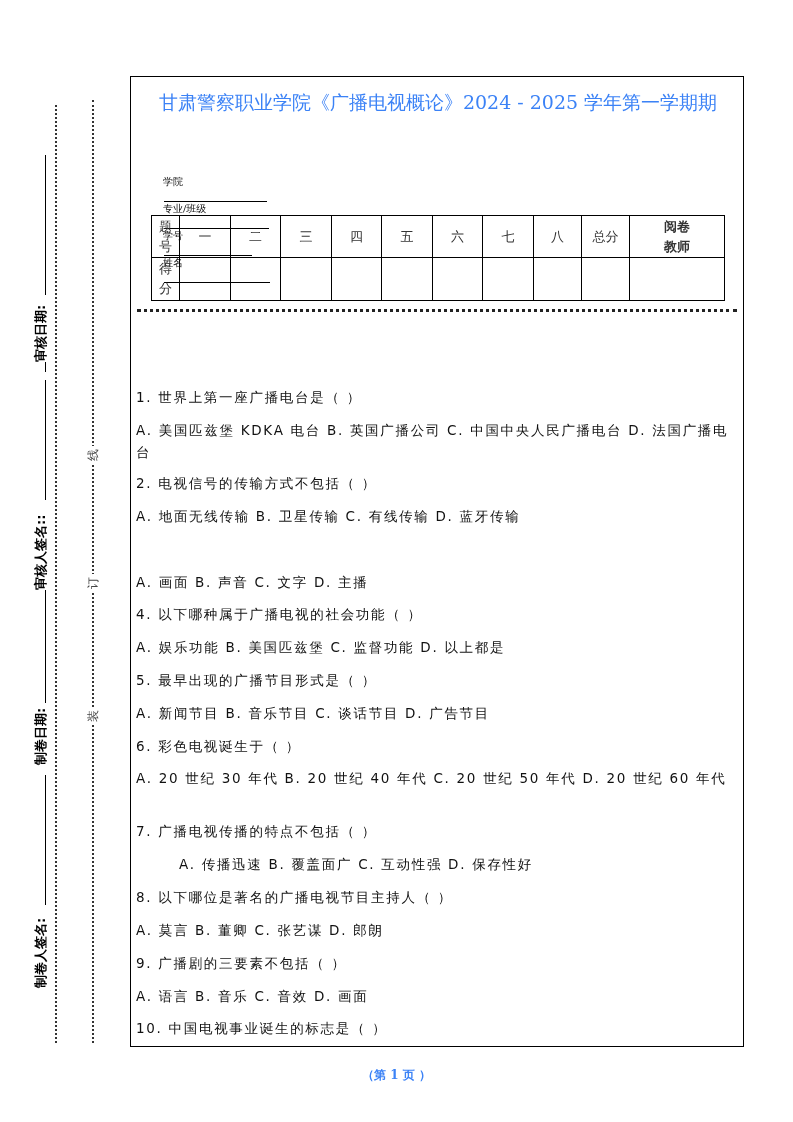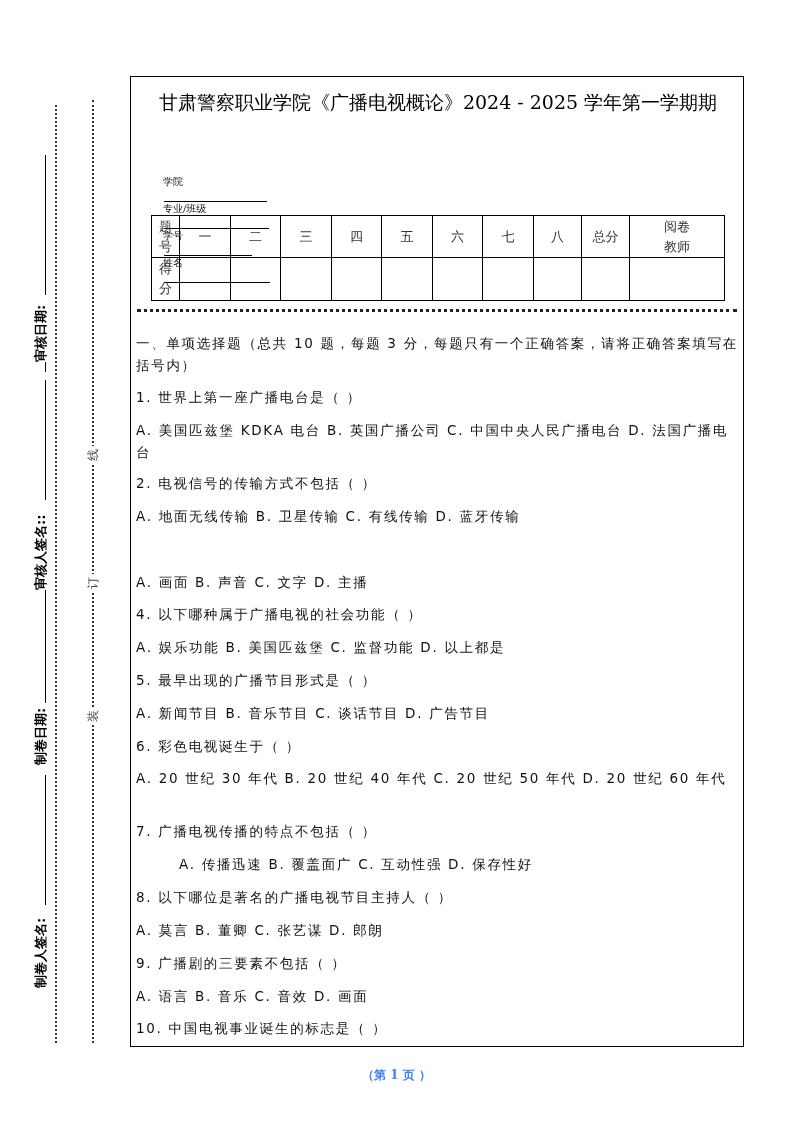--- a/index.html
+++ b/index.html
@@ -15,21 +15,21 @@
               transform: rotate(-90deg); text-align: center; line-height: 18px; }
   .margin-label { position: absolute; left: 40px; transform-origin: 0 0; transform: rotate(-90deg);
                   font-family: "DejaVu Sans", sans-serif; font-weight: bold; font-size: 13px;
                   white-space: nowrap; color: #000; }
   .margin-underline { position: absolute; left: 45px; width: 0; border-left: 1px solid #000; }
 
   
   .frame { position: absolute; left: 130px; top: 76px; width: 614px; height: 971px;
            border: 1.5px solid #000; box-sizing: border-box; }
   .title { position: absolute; left: 0; width: 614px; text-align: center;
-           font-family: "DejaVu Serif", serif; font-size: 19px; color: #000000; white-space: nowrap; }
+           font-family: "DejaVu Serif", serif; font-size: 19px; color: #3b82f6; white-space: nowrap; }
   .title1 { top: 13px; }
   .title2 { top: 55px; }
 
   .info-row { position: absolute; left: 32px; top: 98px; font-family: "DejaVu Serif", serif;
               font-size: 10px; display: flex; align-items: flex-start; white-space: nowrap; flex-direction: column; }
   .info-row .lbl { }
   .info-row .blank { display: inline-block; border-bottom: 1px solid #000; height: 12px; margin: 0 1px; }
 
   table.score { position: absolute; left: 20px; top: 138px; border-collapse: collapse;
                 font-family: "DejaVu Serif", serif; font-size: 13px; color: #333; }
@@ -92,21 +92,21 @@
       </td>
       <td style="width:50px;">一</td>
       <td style="width:49px;">二</td>
       <td style="width:50px;">三</td>
       <td style="width:49px;">四</td>
       <td style="width:50px;">五</td>
       <td style="width:49px;">六</td>
       <td style="width:50px;">七</td>
       <td style="width:47px;">八</td>
       <td style="width:47px;">总分</td>
-      <td style="width:94px;line-height:20px;">
+      <td style="width:94px;line-height:20px;font-weight:bold;">
         <span>阅卷</span><br>
         <span>教师</span>
       </td>
     </tr>
     <tr class="r2">
       <td class="side">
         <span>得</span><br>
         <span>分</span>
       </td>
       <td></td>
@@ -118,21 +118,20 @@
       <td></td>
       <td></td>
       <td></td>
       <td></td>
     </tr>
   </tbody>
     </table>
 
   <div class="sep-dots"></div>
 
-  <div class="para" style="top:255px;">一、单项选择题（总共 10 题，每题 3 分，每题只有一个正确答案，请将正确答案填写在括号内）</div>
 
   <div class="para" style="top:309px;">1. 世界上第一座广播电台是（  ）</div>
   <div class="para" style="top:342px;">A. 美国匹兹堡 KDKA 电台  B. 英国广播公司  C. 中国中央人民广播电台  D. 法国广播电台</div>
 
   <div class="para" style="top:395px;">2. 电视信号的传输方式不包括（  ）</div>
   <div class="para" style="top:428px;">A. 地面无线传输  B. 卫星传输  C. 有线传输  D. 蓝牙传输</div>
 
   <div class="para" style="top:494px;">A. 画面  B. 声音  C. 文字  D. 主播</div>
 
   <div class="para" style="top:526px;">4. 以下哪种属于广播电视的社会功能（  ）</div>

